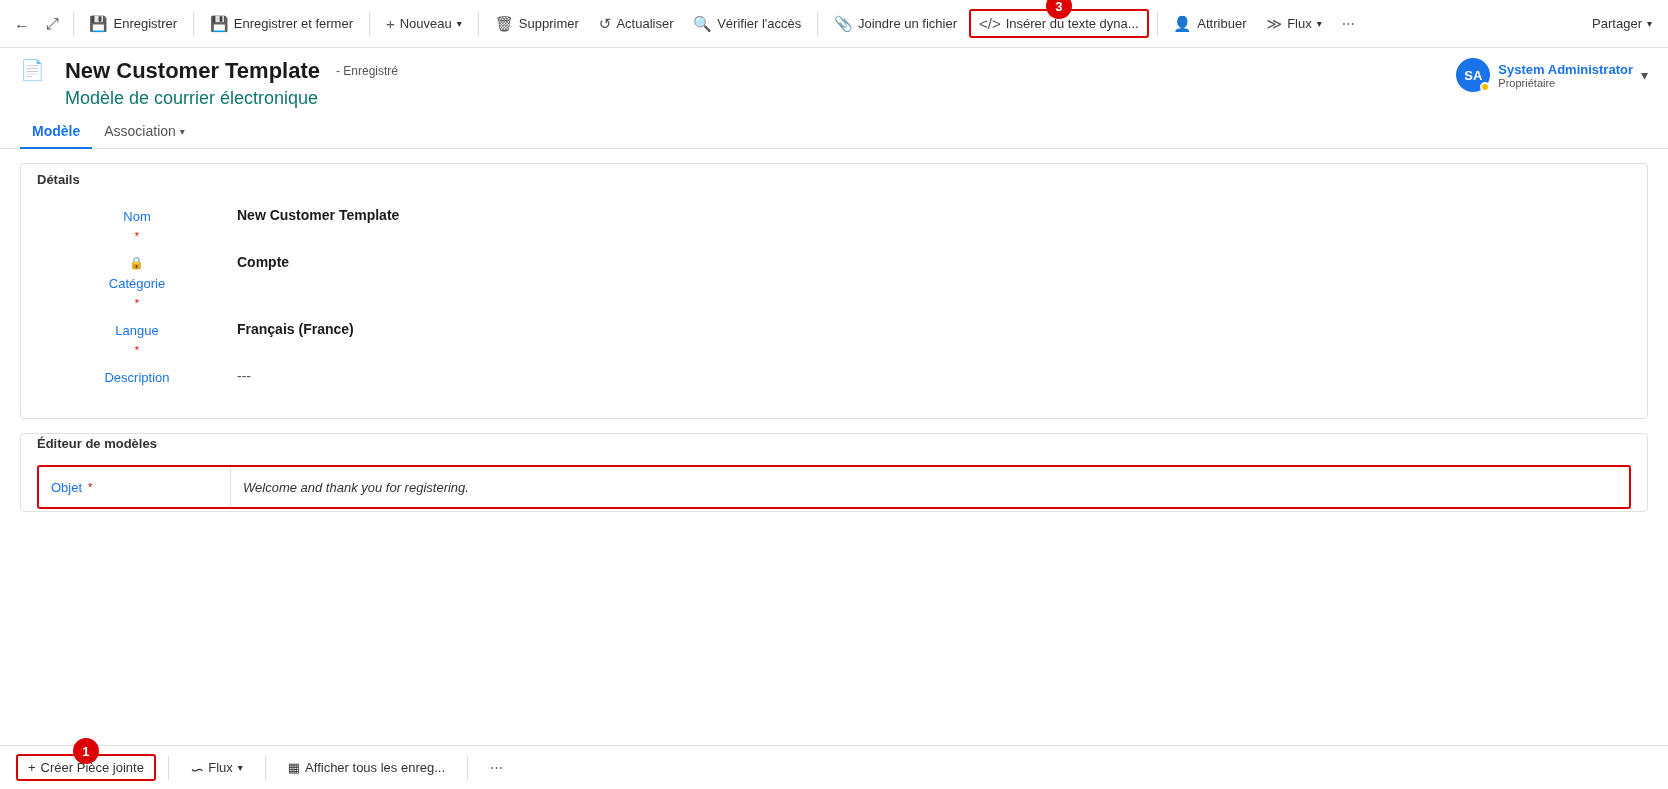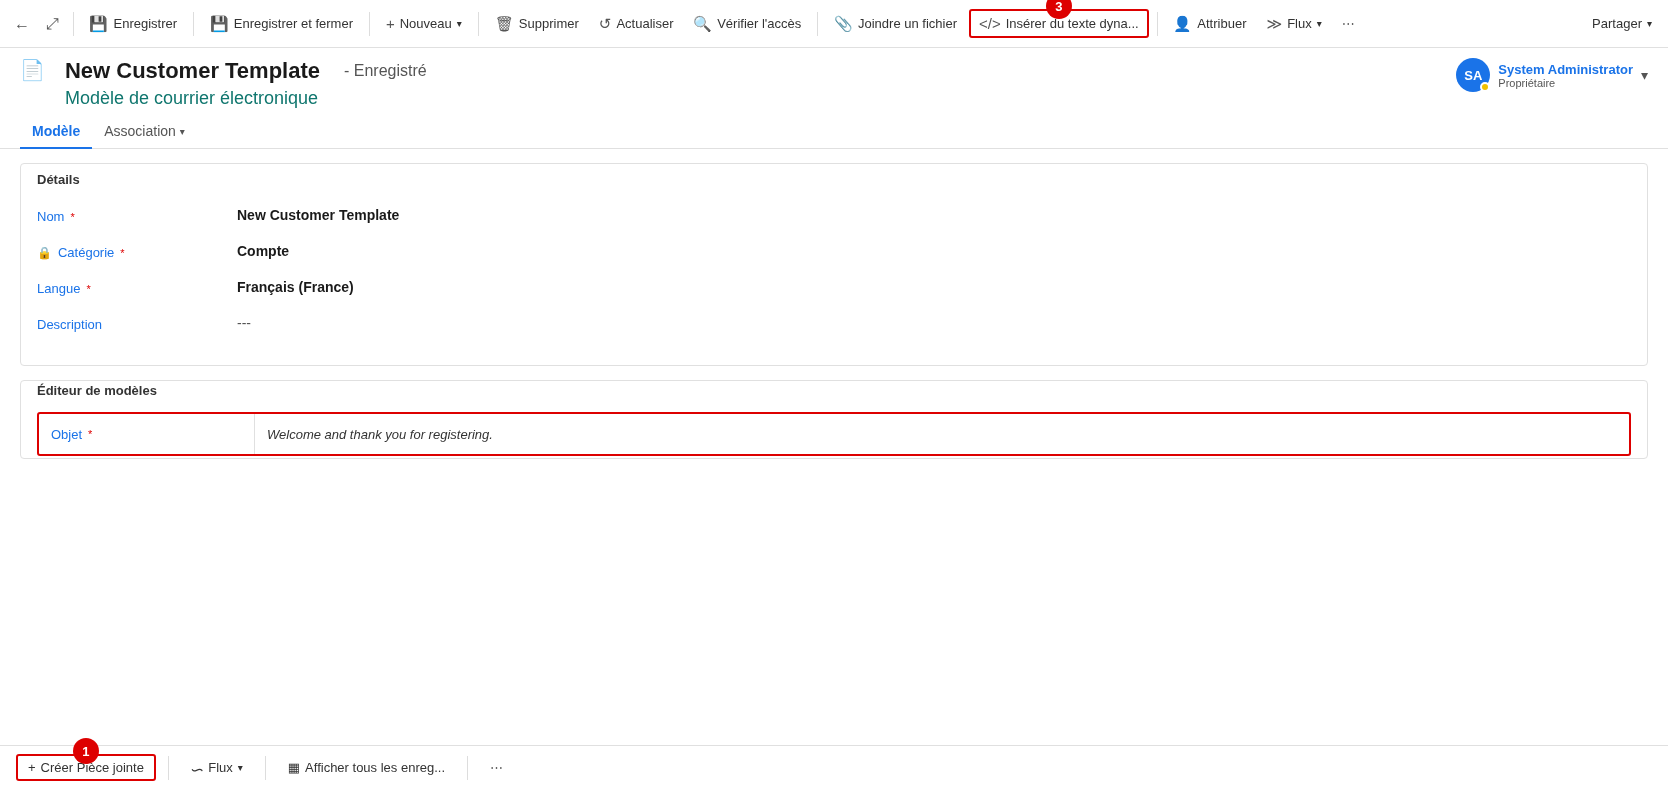--- a/index.html
+++ b/index.html
@@ -42,21 +42,21 @@
     
     .record-header {
       display: flex;
       align-items: flex-start;
       justify-content: space-between;
       padding: 10px 20px 0 20px;
       border-bottom: none;
     }
     .record-icon { font-size: 20px; color: #888; margin-right: 8px; }
     .record-title { font-size: 22px; font-weight: 600; color: #1a1a1a; }
-    .record-status { font-size: 16px; color: #555; font-weight: 400; margin-left: 16px; }
+    .record-status { font-size: 12px; color: #555; font-weight: 400; margin-left: 8px; }
     .record-subtitle { font-size: 18px; color: #0f766e; margin-top: 4px; }
 
     .user-info { display: flex; align-items: center; gap: 8px; }
     .user-avatar {
       width: 34px; height: 34px; border-radius: 50%;
       background: #1a73e8; color: #fff;
       display: flex; align-items: center; justify-content: center;
       font-weight: 700; font-size: 13px; position: relative;
     }
     .user-avatar .status-dot {
@@ -118,20 +118,21 @@
     }
     .field-label {
       width: 200px;
       font-size: 13px;
       color: #1a73e8;
       flex-shrink: 0;
       padding-top: 2px;
       display: flex;
       align-items: center;
       gap: 6px;
+      flex-direction: column;
     }
     .field-label .required { color: #d00; font-size: 11px; }
     .field-label .lock-icon { font-size: 12px; color: #666; }
     .field-value {
       font-size: 14px;
       font-weight: 600;
       color: #1a1a1a;
     }
     .field-value.muted { color: #555; font-weight: 400; }
 
@@ -150,21 +151,21 @@
       margin-bottom: 14px;
     }
     .object-field-row {
       display: flex;
       align-items: stretch;
       border: 2px solid #d00;
       border-radius: 3px;
       min-height: 44px;
     }
     .object-label-cell {
-      width: 216px;
+      width: 192px;
       padding: 8px 12px;
       border-right: 1px solid #e0e0e0;
       display: flex;
       align-items: center;
       gap: 6px;
       font-size: 13px;
       color: #1a73e8;
       flex-shrink: 0;
     }
     .object-label-cell .required { color: #d00; font-size: 11px; }

